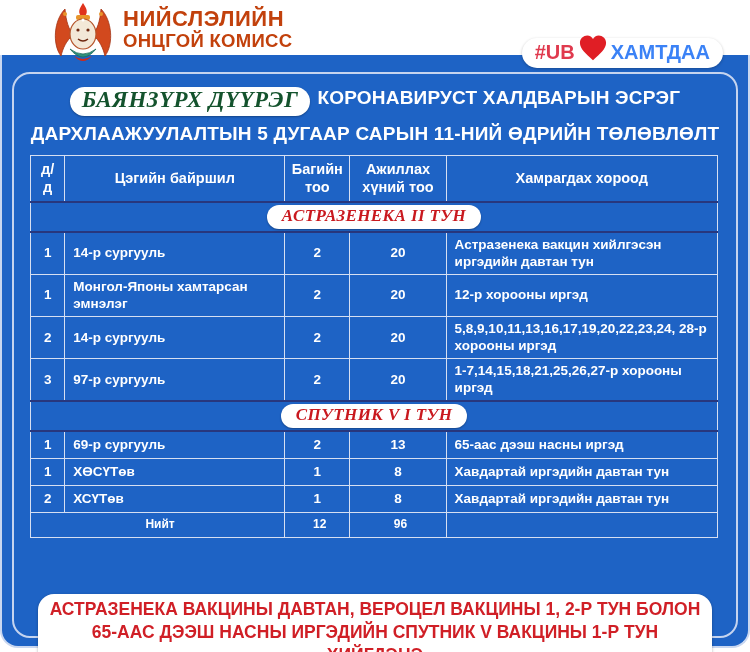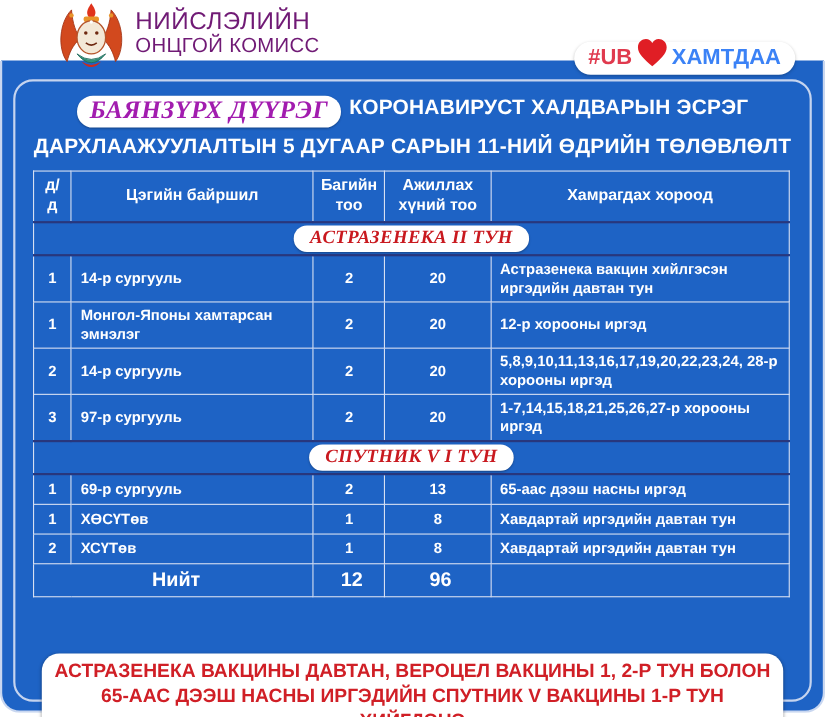--- a/index.html
+++ b/index.html
@@ -4,21 +4,21 @@
 <style>
   html,body{margin:0;padding:0;}
   body{
     width:750px;height:652px;background:#ffffff;
     font-family:"Liberation Sans",sans-serif;
     -webkit-font-smoothing:antialiased;
   }
   .page{position:relative;width:750px;height:652px;background:#fff;overflow:hidden;}
 
   
-  .org-name{position:absolute;left:123px;top:7px;color:#701a75;font-weight:normal;line-height:1.08;}
+  .org-name{position:absolute;left:123px;top:7px;color:#c2410c;font-weight:bold;line-height:1.08;}
   .org-line1{font-size:22px;letter-spacing:0.5px;}
   .org-line2{font-size:18.5px;letter-spacing:0.3px;}
 
   .logo{position:absolute;left:49px;top:2px;width:68px;height:64px;z-index:5;}
 
   .hashtag-pill{
     position:absolute;right:27px;top:38px;z-index:6;
     background:#ffffff;border-radius:17px;padding:3px 13px 4px 13px;
     display:flex;align-items:center;gap:2px;
     font-weight:bold;font-size:20px;
@@ -36,21 +36,21 @@
   }
   .inner-panel{
     position:absolute;left:12px;top:72px;width:726px;height:566px;
     border:2px solid #c5d4ef;border-radius:18px;box-sizing:border-box;
   }
 
   
   .title-block{position:absolute;left:28px;top:87px;width:694px;text-align:center;color:#ffffff;font-weight:bold;}
   .title-line1{font-size:19px;letter-spacing:0.2px;}
   .district-badge{
-    display:inline-block;background:#ffffff;color:#a21caf;
+    display:inline-block;background:#ffffff;color:#14532d;
     font-family:"Liberation Serif",serif;font-style:italic;font-weight:bold;
     font-size:23px;padding:0px 12px 3px 12px;border-radius:15px;margin-right:7px;
     vertical-align:-3px;letter-spacing:0.5px;box-shadow:0 1px 2px rgba(0,0,0,0.3);
   }
   .title-line2{font-size:19px;margin-top:7px;letter-spacing:0.2px;}
 
   
   .sched-table{
     position:absolute;left:30px;top:155px;width:688px;
     border-collapse:collapse;color:#ffffff;font-weight:bold;
@@ -68,21 +68,21 @@
   tr.section-row td{
     border-top:2px solid #28377d;border-bottom:2px solid #28377d;
     text-align:center;padding:2px;height:26px;
   }
   .section-badge{
     display:inline-block;background:#ffffff;color:#c9191f;
     font-family:"Liberation Serif",serif;font-style:italic;font-weight:bold;
     font-size:17px;padding:0 15px 2px 15px;border-radius:13px;letter-spacing:0.4px;
     box-shadow:0 1px 2px rgba(0,0,0,0.3);
   }
-  tr.total-row td{height:25px;font-size:18px;padding-left:11px;}
+  tr.total-row td{height:25px;font-size:12px;padding-left:11px;}
 
   
   .footer-pill{
     position:absolute;left:38px;top:594px;width:674px;box-sizing:border-box;
     background:#ffffff;border-radius:16px;text-align:center;
     color:#d01f26;font-weight:bold;font-size:17.5px;line-height:1.32;
     padding:4px 8px 6px 8px;box-shadow:0 1px 3px rgba(0,0,0,0.3);
   }
 </style>
 </head>

